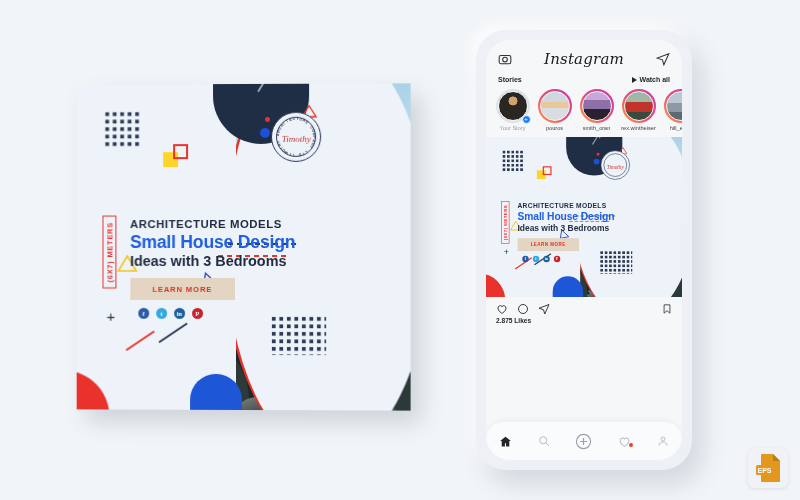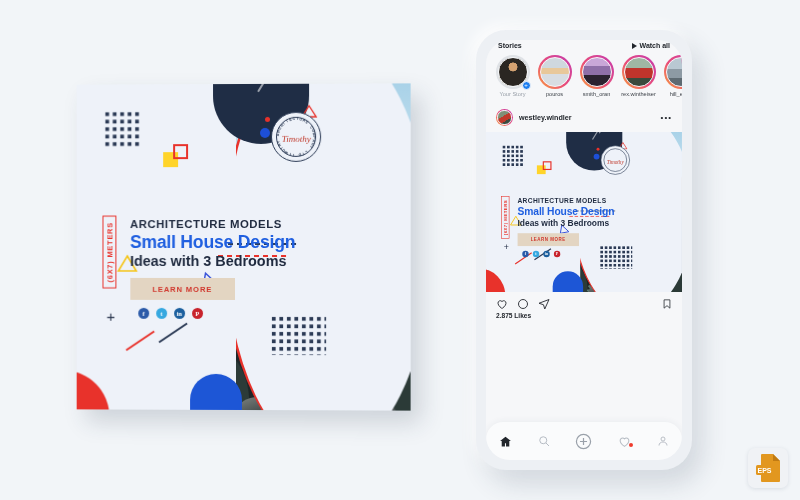--- a/index.html
+++ b/index.html
@@ -412,20 +412,30 @@
         <div class="soc in">in</div>
         <div class="soc pi">P</div>
       </div>
     </div>
   </div>
 </div>
 
 <div id="phone-mockup">
   <div class="screen">
 
+    <div class="ig-top">
+      <svg class="ic" viewBox="0 0 24 24" fill="none" stroke="#2e3238" stroke-width="1.8">
+        <rect x="2" y="6" width="20" height="14" rx="3"></rect>
+          <circle cx="12" cy="13" r="4"></circle>
+      </svg>
+      <div class="ig-logo">Instagram</div>
+      <svg class="ic" viewBox="0 0 24 24" fill="none" stroke="#2e3238" stroke-width="1.8">
+        <polygon points="22,3 2,10.5 11,13.5 13.5,22"></polygon>
+      </svg>
+    </div>
 
     <div class="stories-bar">
       <div class="lbl">Stories</div>
       <div class="watch">
         <svg width="5" height="6" viewBox="0 0 5 6">
           <polygon points="0,0 5,3 0,6" fill="#22262c"></polygon>
         </svg>
         <span>Watch all</span>
       </div>
     </div>
@@ -457,27 +467,20 @@
           <div class="sname">rex.wintheiser</div>
         </div>
         <div class="story">
           <div class="sring">
             <div class="savatar a4"></div>
           </div>
           <div class="sname">hill_eliza</div>
         </div>
       </div>
 
-    <div class="post-head">
-      <div class="pa-ring">
-          <div class="pa"></div>
-        </div>
-      <div class="pname">westley.windler</div>
-      <div class="dots3">•••</div>
-    </div>
 
     <div class="post-img">
       <div class="poster" style="transform:scale(.585);transform-origin:0 0;width:171%;height:171%;">
         <div class="photo-wrap">
           <div class="photo">
             <div class="bld-main">
                 <div class="bld-slats"></div>
               </div>
             <div class="bld-glow">
                 <div class="bld-glow-slats"></div>

